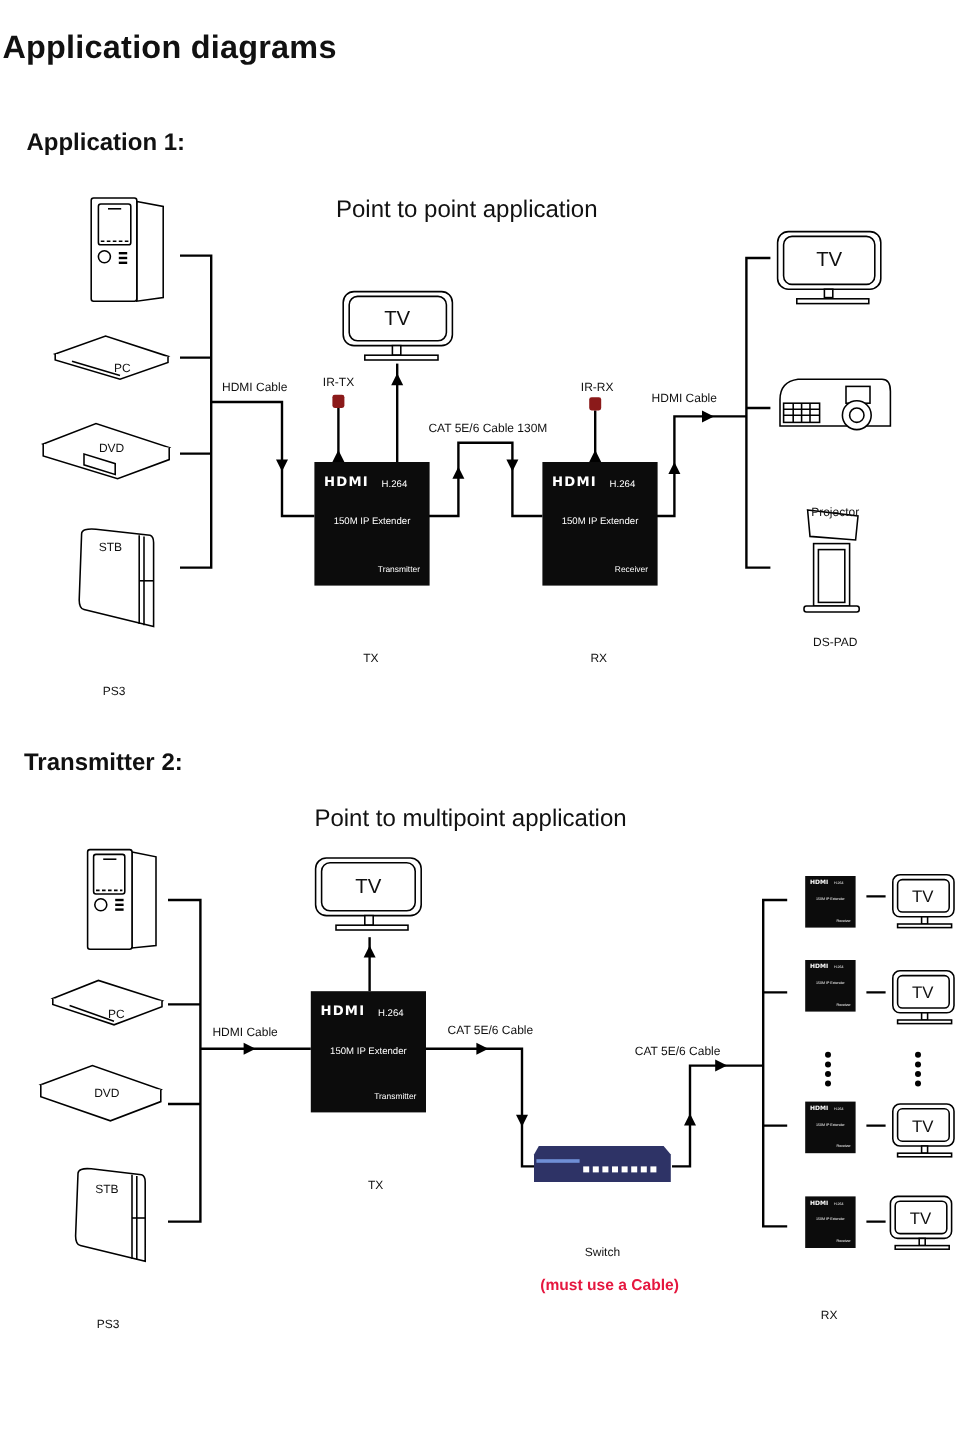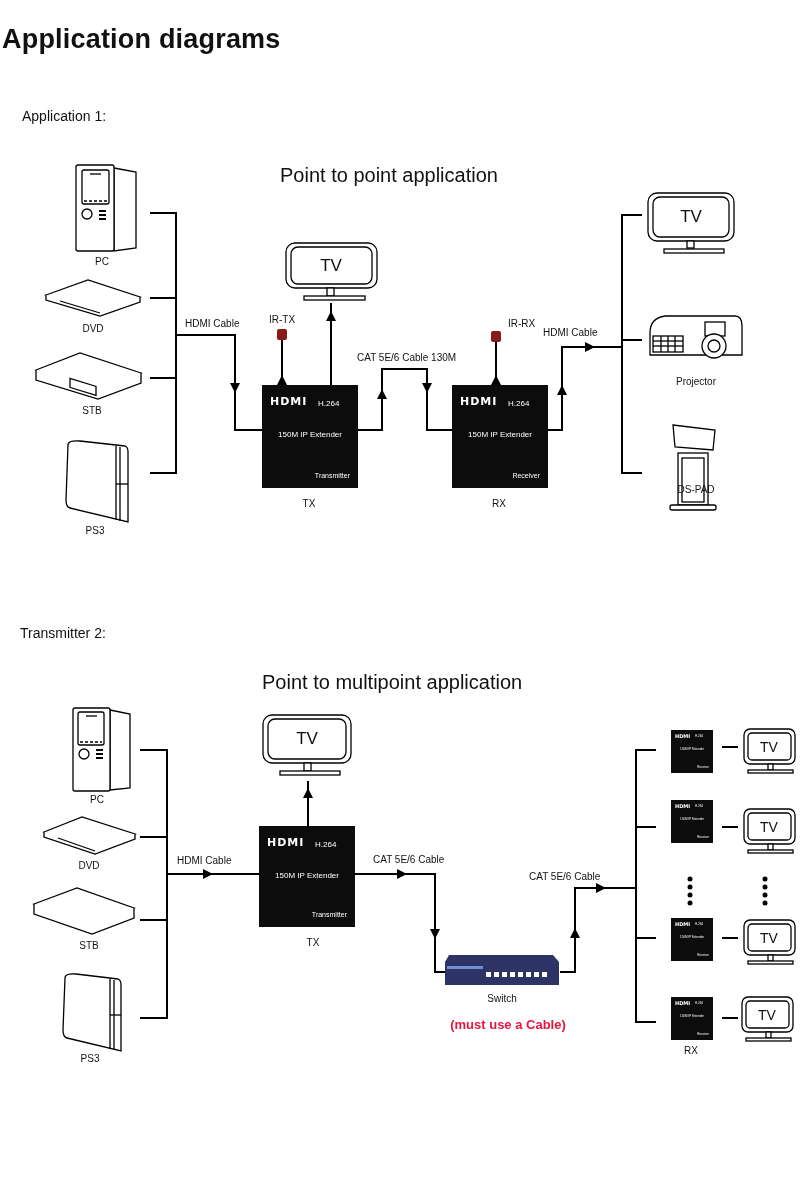--- a/index.html
+++ b/index.html
@@ -1,22 +1,22 @@
 <!DOCTYPE html>
 <html><head>
 <meta charset="utf-8">
 <style>
   html, body { margin:0; padding:0; background:#ffffff; }
   body { width:800px; height:1192px; position:relative; overflow:hidden; font-family:"Liberation Sans", sans-serif; color:#111; }
   .abs { position:absolute; }
   .title { left:2px; top:24px; font-size:27px; font-weight:bold; letter-spacing:0.2px; }
-  .section { font-size:14px; }
+  .section { font-size:20px;font-weight:bold; }
   .subtitle { font-size:20px; }
   .lbl { font-size:10px; white-space:nowrap; }
-  .lbl-c { transform:translateX(-50%); }
+  .lbl-c { transform:translateX(-50%);margin-top:46px; }
   .note { font-size:13px; font-weight:bold; color:#e5173f; white-space:nowrap; }
   svg { position:absolute; left:0; top:0; }
   .box { position:absolute; background:#0c0c0c; color:#fff; }
   .box .hdmi { position:absolute; left:8px; top:10px; font-weight:bold; font-size:11px; letter-spacing:1px; font-family:"DejaVu Sans", sans-serif; }
   .box .codec { position:absolute; font-size:8px; }
   .box .name { position:absolute; left:0; right:0; text-align:center; font-size:8px; }
   .box .role { position:absolute; right:8px; font-size:7px; }
   .mini { position:absolute; background:#0c0c0c; color:#fff; width:42px; height:43px; }
   .mini .hdmi { position:absolute; left:4px; top:3px; font-size:5px; font-weight:bold; font-family:"DejaVu Sans", sans-serif; }
   .mini .codec { position:absolute; left:24px; top:4px; font-size:3px; }
@@ -240,21 +240,21 @@
 <div class="abs section" style="left:22px;top:108px;">Application 1:</div>
 <div class="abs subtitle" style="left:280px;top:164px;">Point to point application</div>
 
 <div class="abs lbl lbl-c" style="left:102px;top:256px;">PC</div>
 <div class="abs lbl lbl-c" style="left:93px;top:323px;">DVD</div>
 <div class="abs lbl lbl-c" style="left:92px;top:405px;">STB</div>
 <div class="abs lbl lbl-c" style="left:95px;top:525px;">PS3</div>
 
 <div class="abs lbl" style="left:185px;top:318px;">HDMI Cable</div>
 <div class="abs lbl" style="left:269px;top:314px;">IR-TX</div>
-<div class="abs lbl" style="left:508px;top:318px;">IR-RX</div>
+<div class="abs lbl" style="left:484px;top:318px;">IR-RX</div>
 <div class="abs lbl" style="left:357px;top:352px;">CAT 5E/6 Cable 130M</div>
 <div class="abs lbl" style="left:543px;top:327px;">HDMI Cable</div>
 <div class="tvtxt" style="left:331px;top:266px;">TV</div>
 <div class="tvtxt" style="left:691px;top:217px;">TV</div>
 <div class="abs lbl lbl-c" style="left:696px;top:376px;">Projector</div>
 <div class="abs lbl lbl-c" style="left:696px;top:484px;text-align:right;">DS-PAD</div>
 
 <div class="box" style="left:262px;top:385px;width:96px;height:103px;">
   <span class="hdmi">HDMI</span>
   <span class="codec" style="left:56px;top:14px;">H.264</span>

